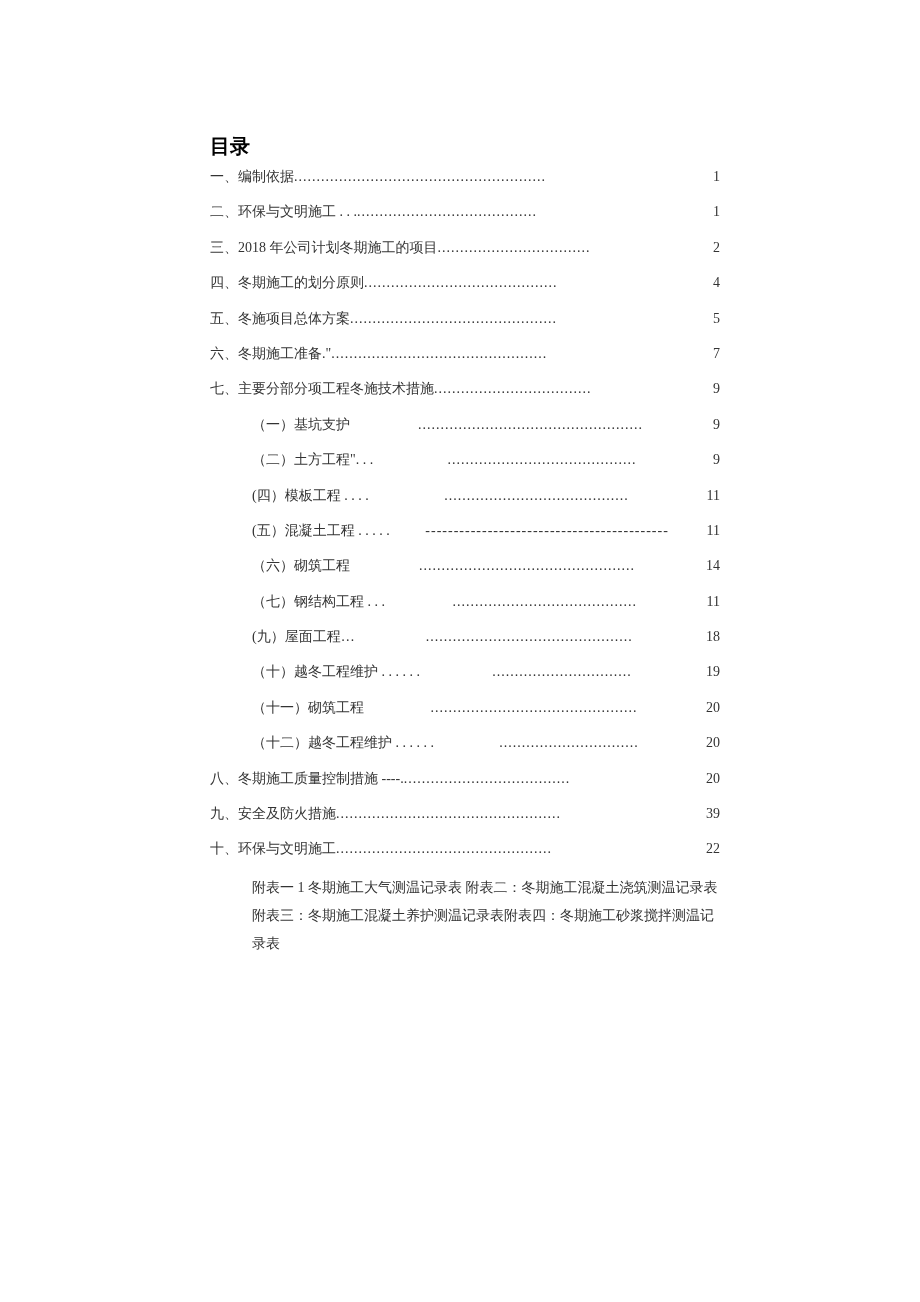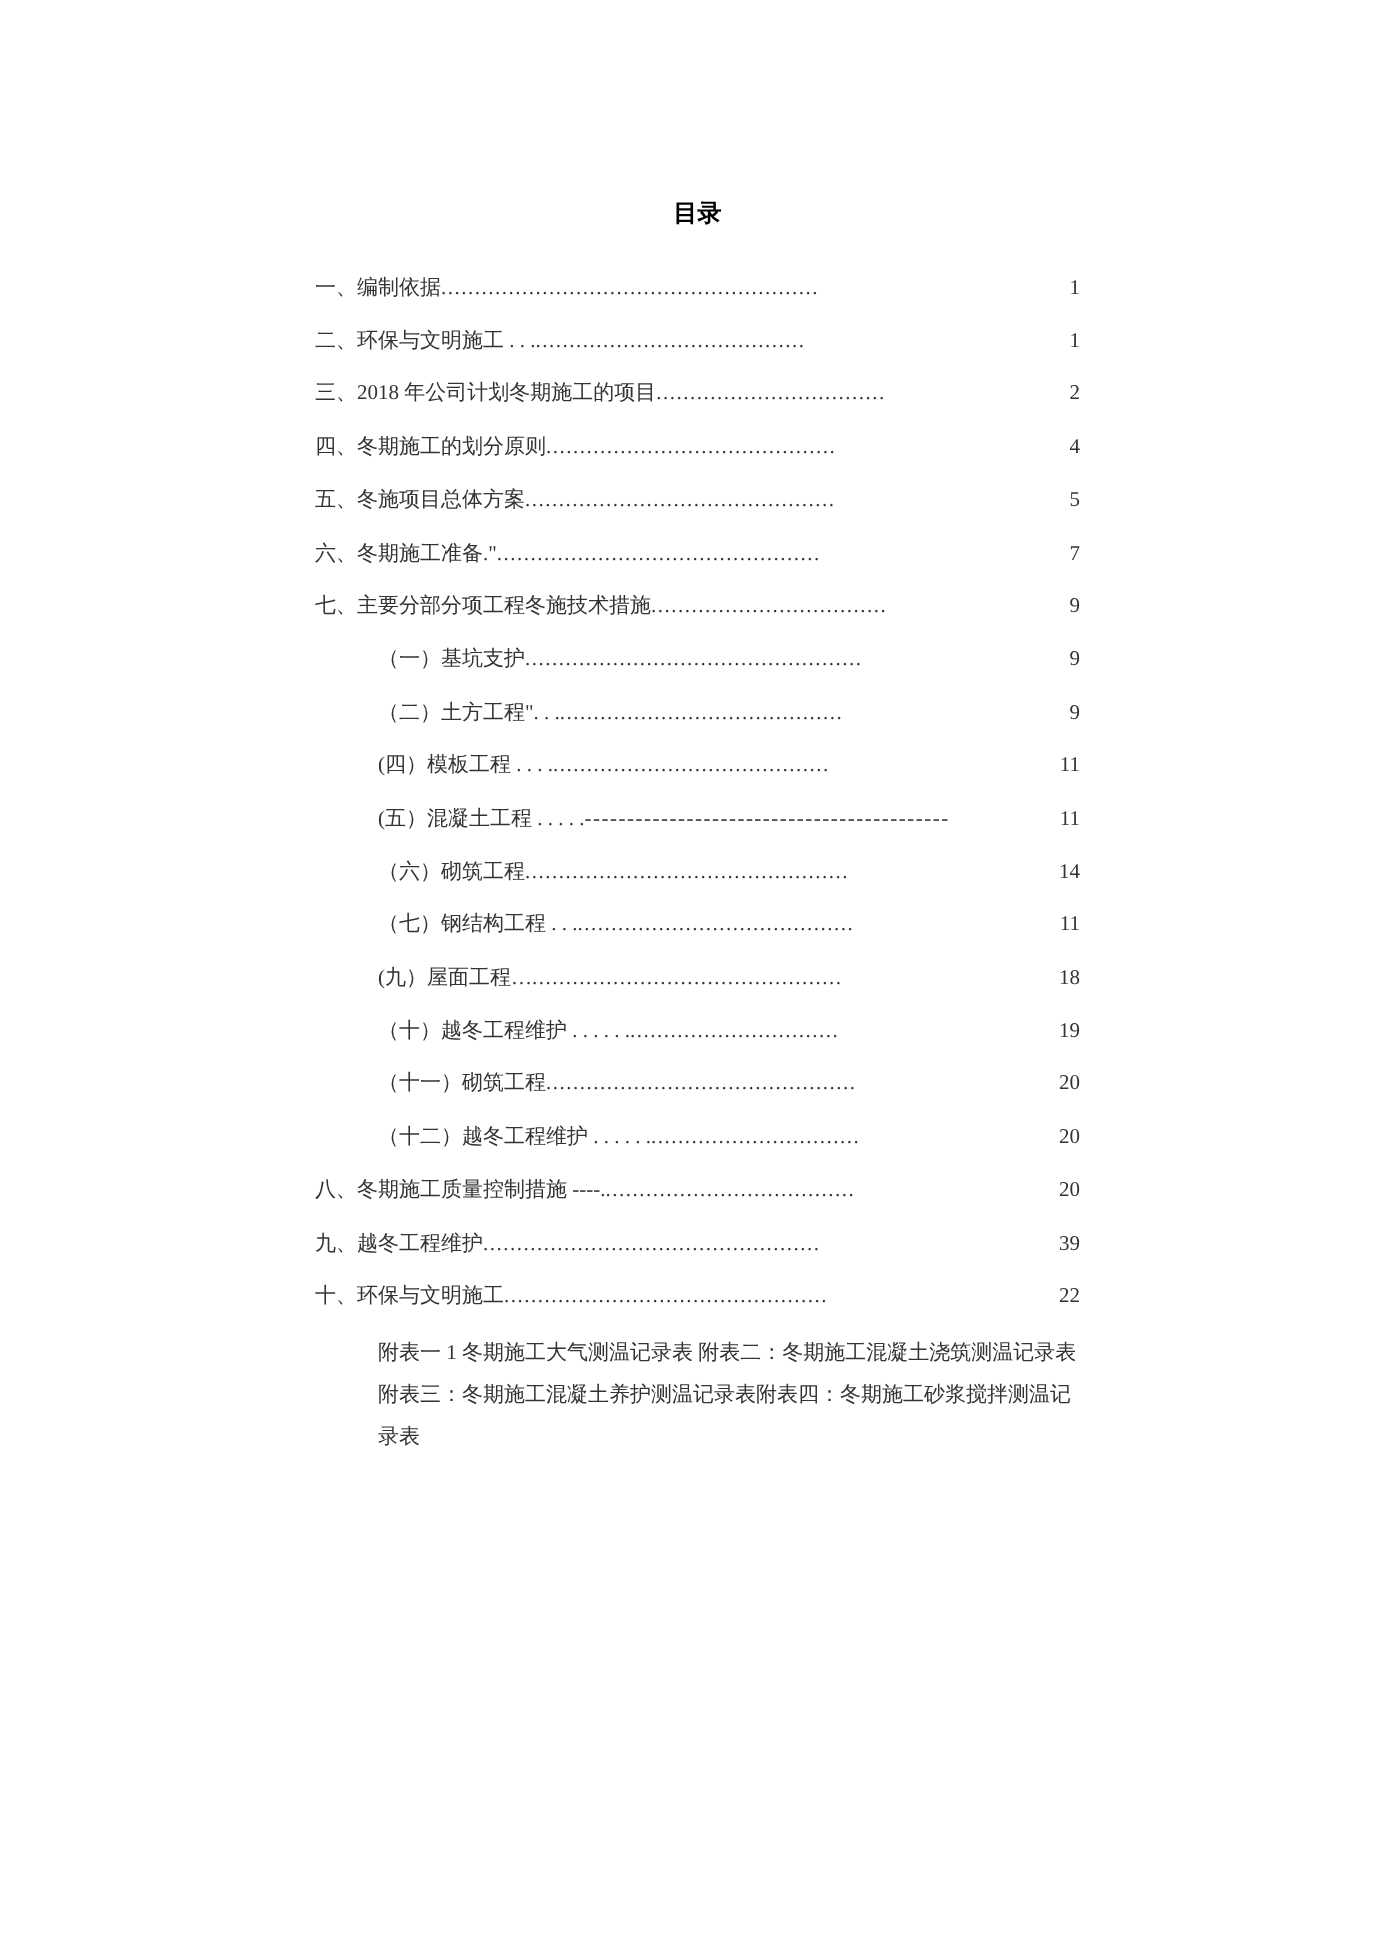--- a/index.html
+++ b/index.html
@@ -11,35 +11,36 @@
       background: #ffffff;
       font-family: "SimSun", "宋体", serif;
       width: 920px;
       height: 1302px;
       padding: 130px 200px 0 210px;
       font-size: 14px;
       color: #333;
       line-height: 1.6;
     }
     .title {
-      text-align: center;
+      text-align: left;
       font-weight: bold;
-      font-size: 16px;
-      margin-bottom: 26px;
+      font-size: 20px;
+      margin-bottom: 4px;
       color: #000;
     }
     .toc-line {
       display: flex;
       align-items: baseline;
       margin-bottom: 13px;
       white-space: nowrap;
       overflow: hidden;
     }
     .toc-line.indent {
       padding-left: 42px;
+      text-align: center;
     }
     .toc-num {
       flex-shrink: 0;
     }
     .toc-label {
       flex-shrink: 0;
     }
     .toc-dots {
       flex: 1;
       overflow: hidden;
@@ -164,21 +165,21 @@
       <span class="toc-page">20</span>
     </div>
     <div class="toc-line">
       <span class="toc-num">八、</span>
       <span class="toc-label">冬期施工质量控制措施 ----.</span>
       <span class="toc-dots">.....................................</span>
       <span class="toc-page">20</span>
     </div>
     <div class="toc-line">
       <span class="toc-num">九、</span>
-      <span class="toc-label">越冬工程维护</span>
+      <span class="toc-label">安全及防火措施</span>
       <span class="toc-dots">..................................................</span>
       <span class="toc-page">39</span>
     </div>
     <div class="toc-line">
       <span class="toc-num">十、</span>
       <span class="toc-label">环保与文明施工 </span>
       <span class="toc-dots">................................................</span>
       <span class="toc-page">22</span>
     </div>
   </div>

